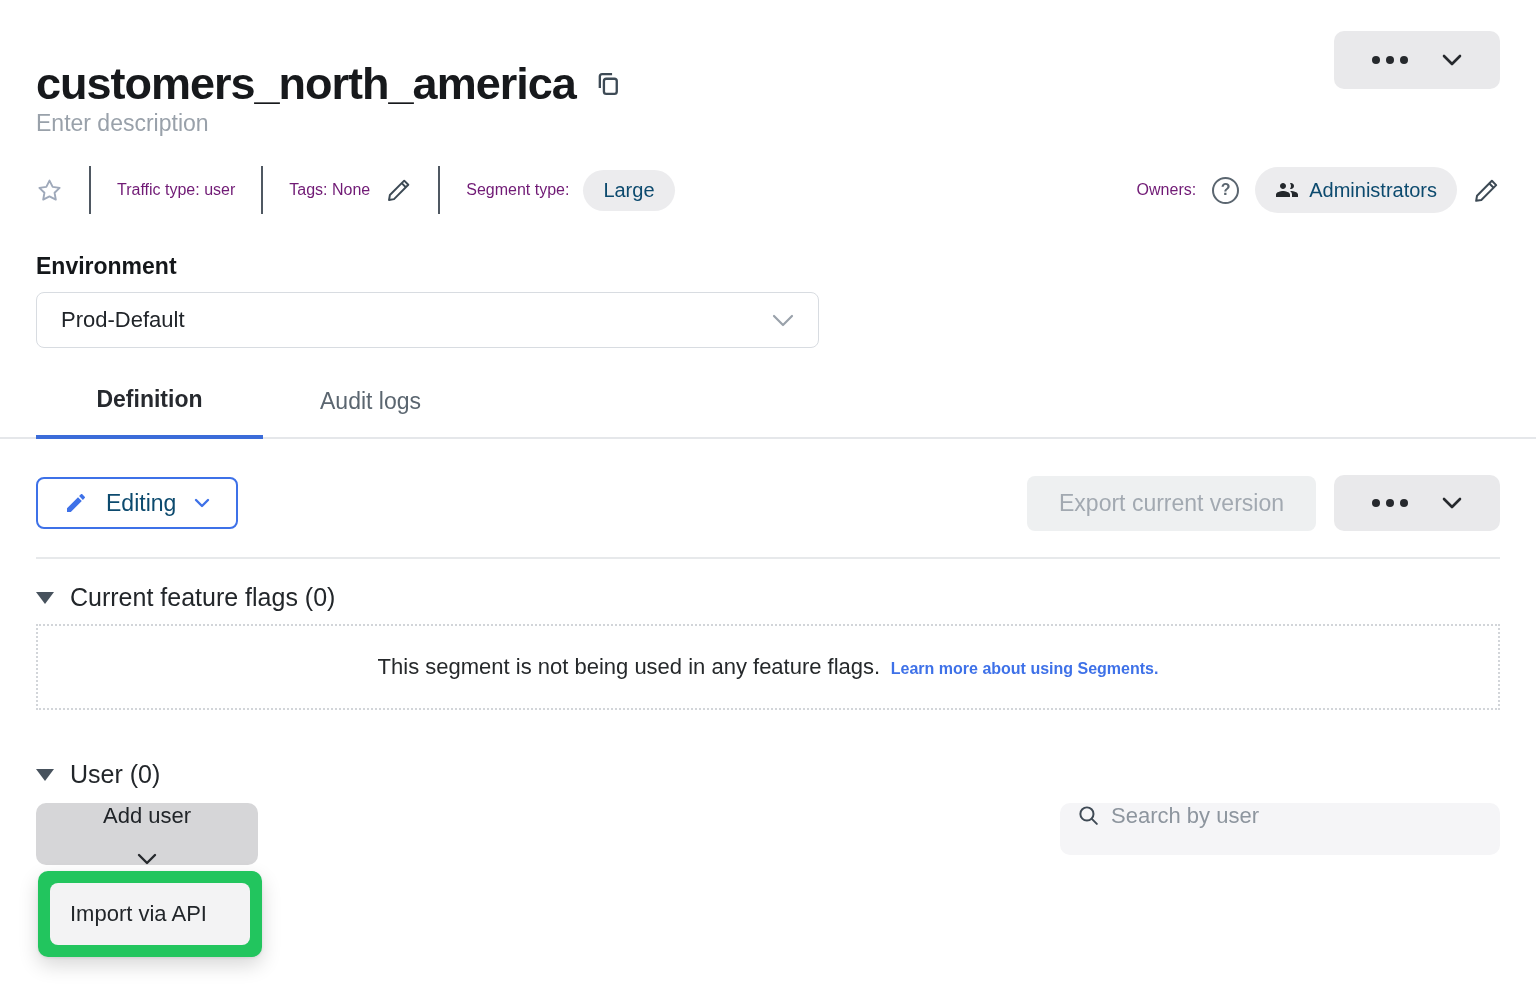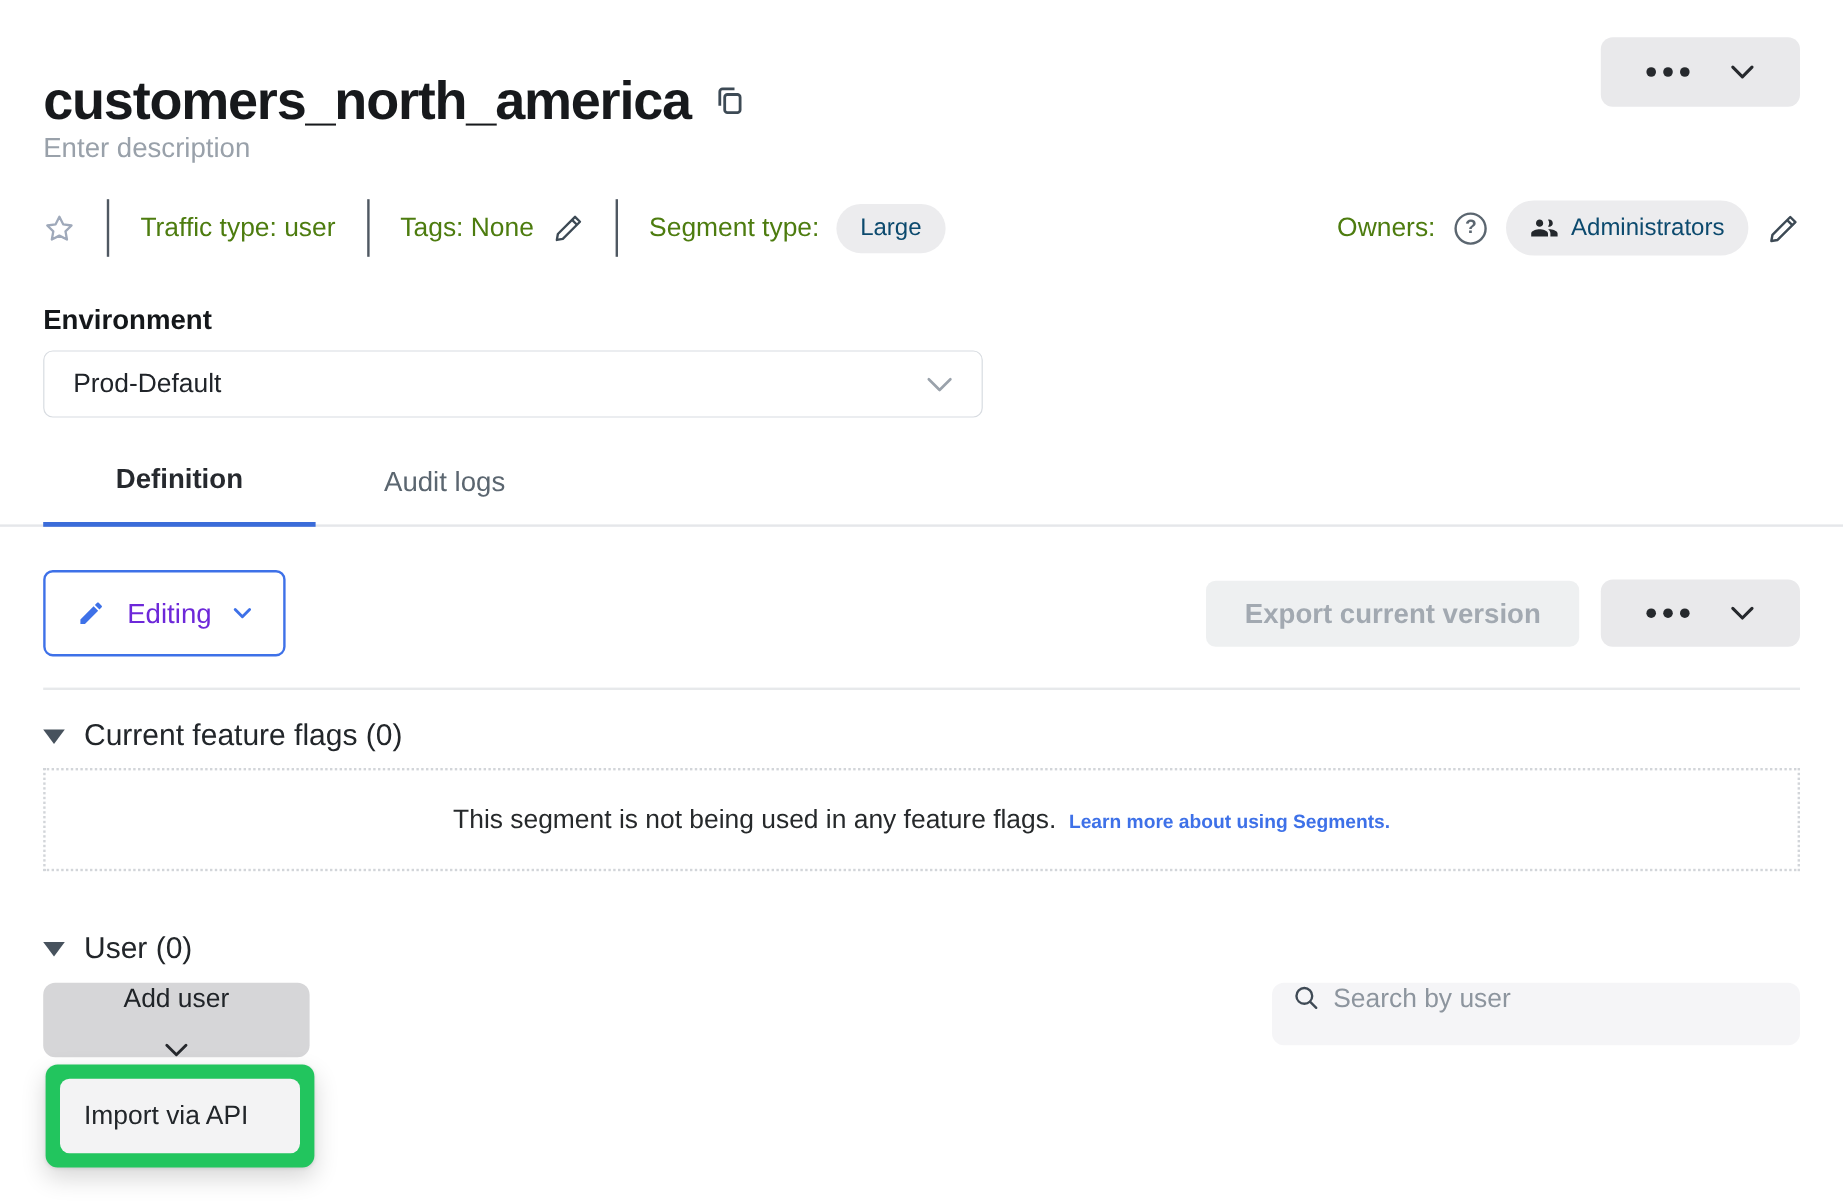--- a/index.html
+++ b/index.html
@@ -16,21 +16,21 @@
   .gray-btn { background:#e9e9eb; border:none; border-radius:10px; height:58px; width:166px;
               display:flex; align-items:center; justify-content:center; gap:34px; cursor:pointer; }
   .dots { display:flex; gap:6px; }
   .dots span { width:8px; height:8px; border-radius:50%; background:#26292d; display:block; }
 
   .description { margin-top:20px; font-size:23px; color:#99a1aa; cursor:text; width:fit-content; }
 
   
   .meta-row { margin-top:28px; display:flex; align-items:center; height:50px; }
   .meta-sep { width:2px; height:48px; background:#4f5862; margin:0 26px; flex:none; }
-  .meta-text { font-size:22px; color:#4d7c0f; white-space:nowrap; }
+  .meta-text { font-size:16px; color:#701a75; white-space:nowrap; }
   .pill { background:#ececee; border-radius:999px; padding:9px 20px; font-size:20px;
           color:#0c4a6e; display:inline-flex; align-items:center; gap:10px; white-space:nowrap; }
   .meta-right { margin-left:auto; display:flex; align-items:center; gap:16px;text-align:right; }
   .help-circle { width:27px; height:27px; border:2px solid #5b6670; border-radius:50%;
                  display:inline-flex; align-items:center; justify-content:center;
                  font-size:16px; color:#5b6670; font-weight:700; cursor:pointer; }
 
   
   .env-label { margin-top:38px; font-size:23px; font-weight:700; color:#14171a; }
   .env-select { margin-top:12px; width:783px; height:56px; border:1px solid #d8dce1; border-radius:8px;
@@ -40,25 +40,25 @@
   
   .tabs { margin:38px -36px 0 -36px; padding:0 36px; border-bottom:2px solid #e5e7ea;
           display:flex; align-items:flex-end; }
   .tab { font-size:23px; padding-bottom:22px; cursor:pointer; }
   .tab.active { width:227px; text-align:center; font-weight:700; color:#26292e;
                 border-bottom:4px solid #3b6cd9; margin-bottom:-2px; }
   .tab.inactive { margin-left:57px; color:#5b6670; }
 
   
   .toolbar { margin-top:36px; display:flex; align-items:center; }
-  .editing-btn { height:72px; padding:0 26px; border:2px solid #3e71e8; border-radius:8px;
-                 background:#fff; color:#6d28d9; font-size:23px; display:flex; align-items:center;
+  .editing-btn { height:52px; padding:0 26px; border:2px solid #3e71e8; border-radius:8px;
+                 background:#fff; color:#0c4a6e; font-size:23px; display:flex; align-items:center;
                  gap:18px; cursor:pointer; }
   .export-btn { margin-left:auto; height:55px; padding:0 32px; background:#eef0f1; border:none;
-                border-radius:8px; color:#a2a9b1; font-size:23px; font-weight:700; cursor:default; }
+                border-radius:8px; color:#a2a9b1; font-size:23px; font-weight:400; cursor:default; }
   .toolbar .gray-btn { margin-left:18px; height:56px; }
 
   .hr { margin-top:26px; height:2px; background:#e7e9eb; }
 
   
   .section-header { display:flex; align-items:center; gap:16px; cursor:pointer; width:fit-content; }
   .sec1 { margin-top:24px; }
   .sec2 { margin-top:50px; }
   .caret-down { width:0; height:0; border-left:9px solid transparent; border-right:9px solid transparent;
                 border-top:12px solid #47525d; }

